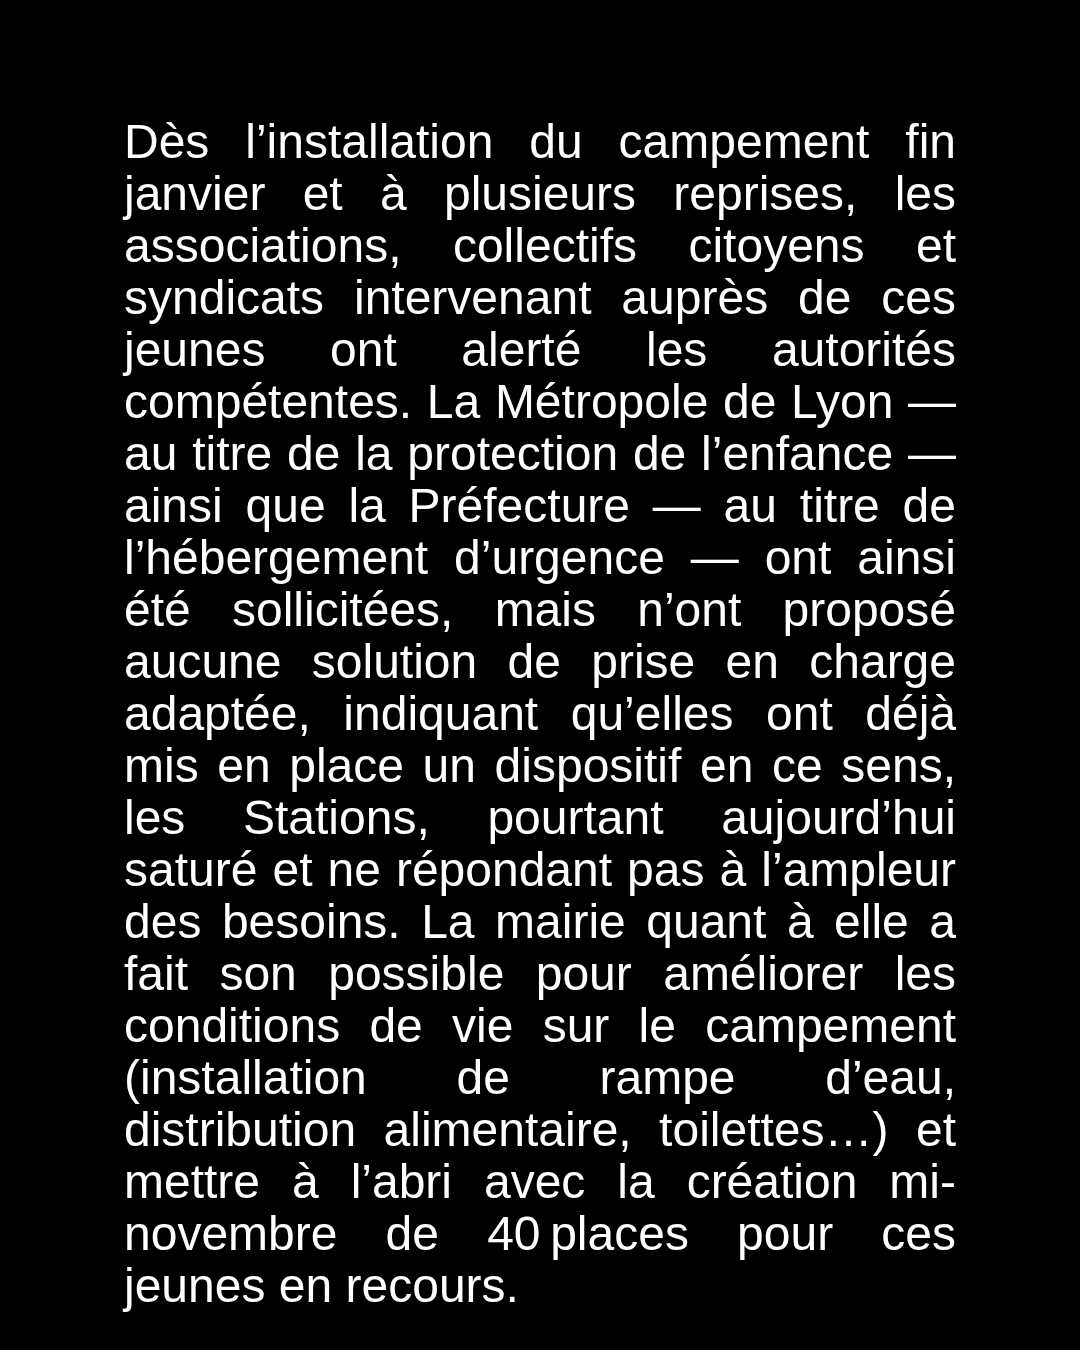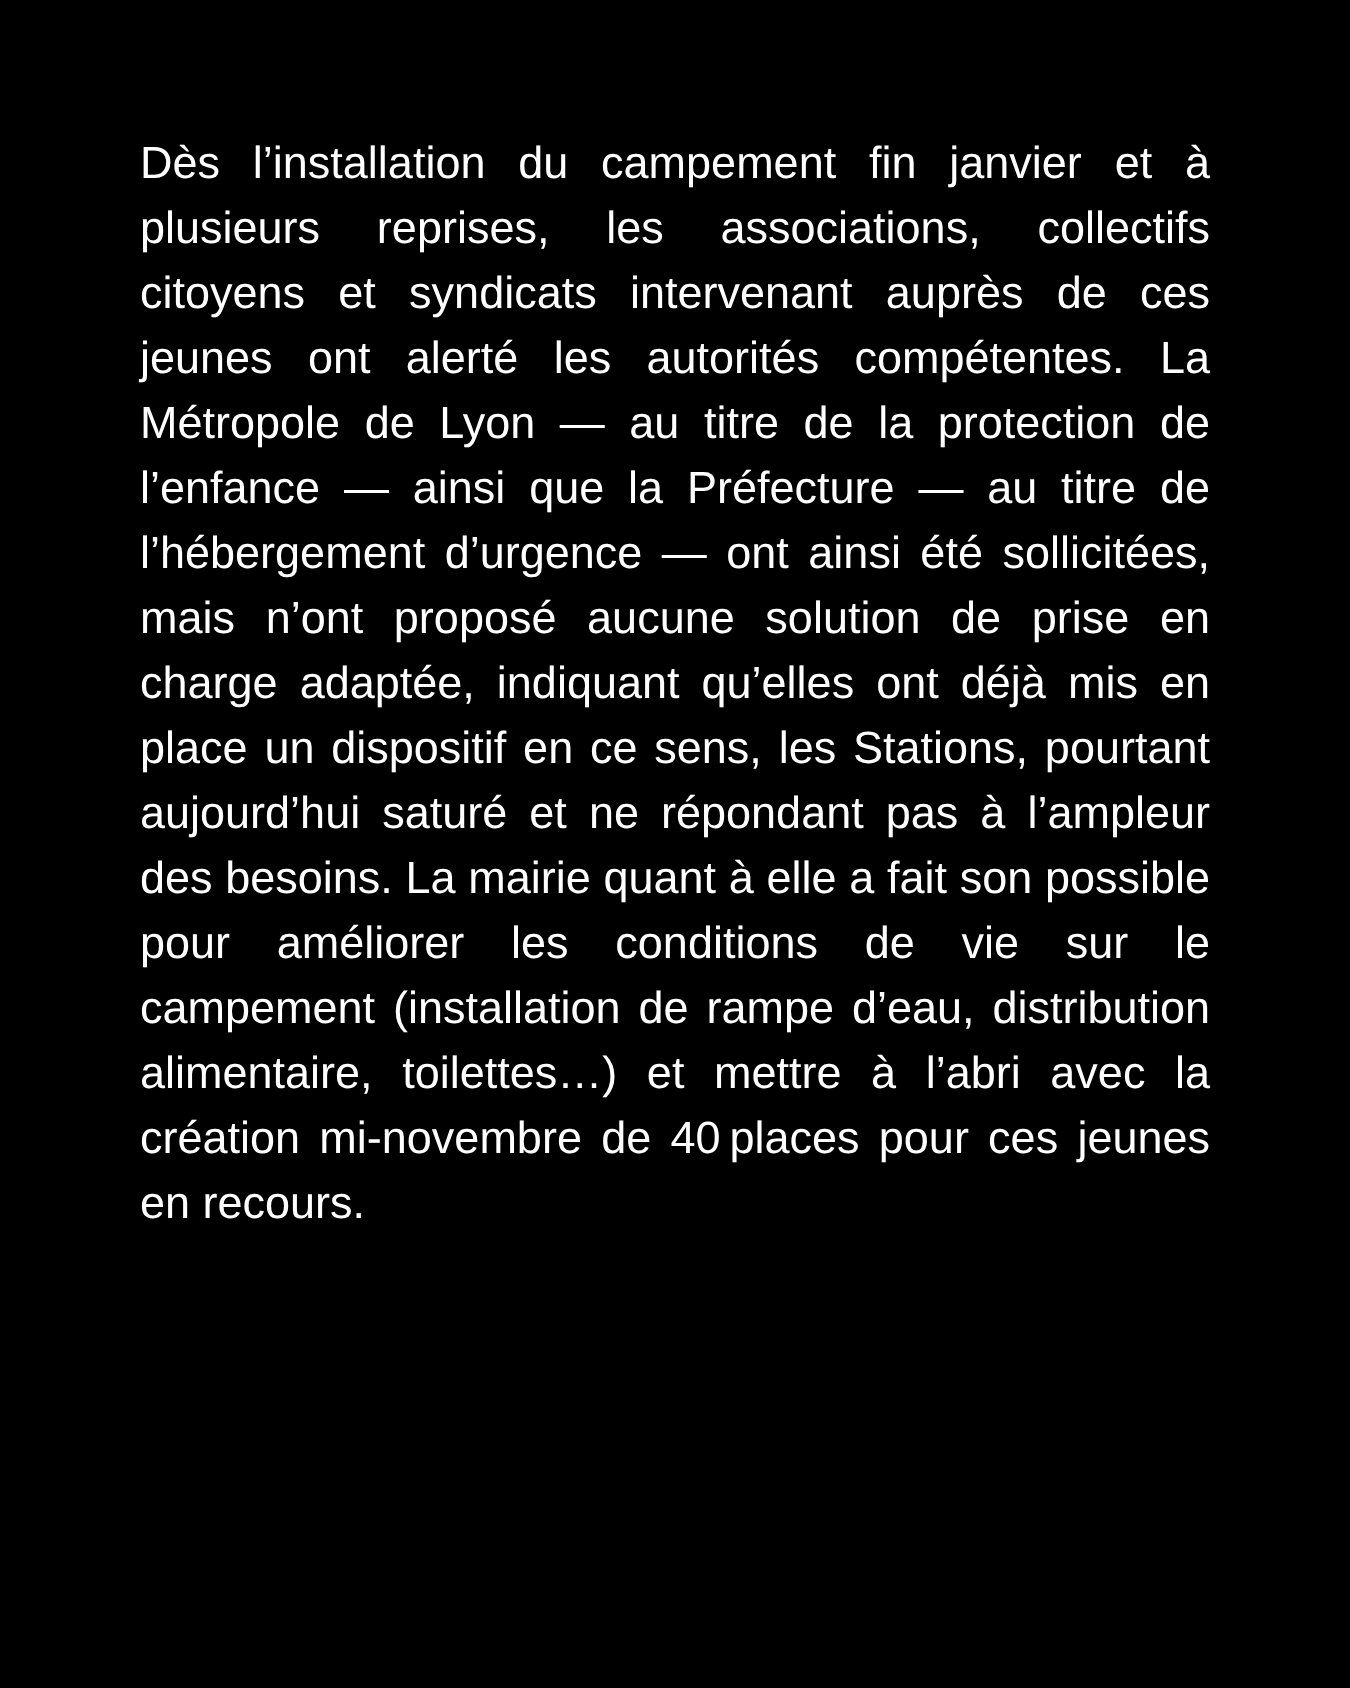--- a/index.html
+++ b/index.html
@@ -17,23 +17,23 @@
     width: 1080px;
     height: 1350px;
     box-sizing: border-box;
     background: var(--bg, #000000);
     padding: 104px 112px 0 112px;
   }
   .text-block {
     width: 856px;
   }
   .body-text {
-    margin: 0;
+    margin: 12px;
     font-family: "Liberation Sans", "DejaVu Sans", sans-serif;
-    font-size: 36px;
+    font-size: 48px;
     line-height: 52px;
     font-weight: 400;
     color: var(--fg, #ffffff);
     text-align: justify;
     text-justify: inter-word;
   }
   .body-text.emphasis {
     font-weight: 700;
   }
 </style>

